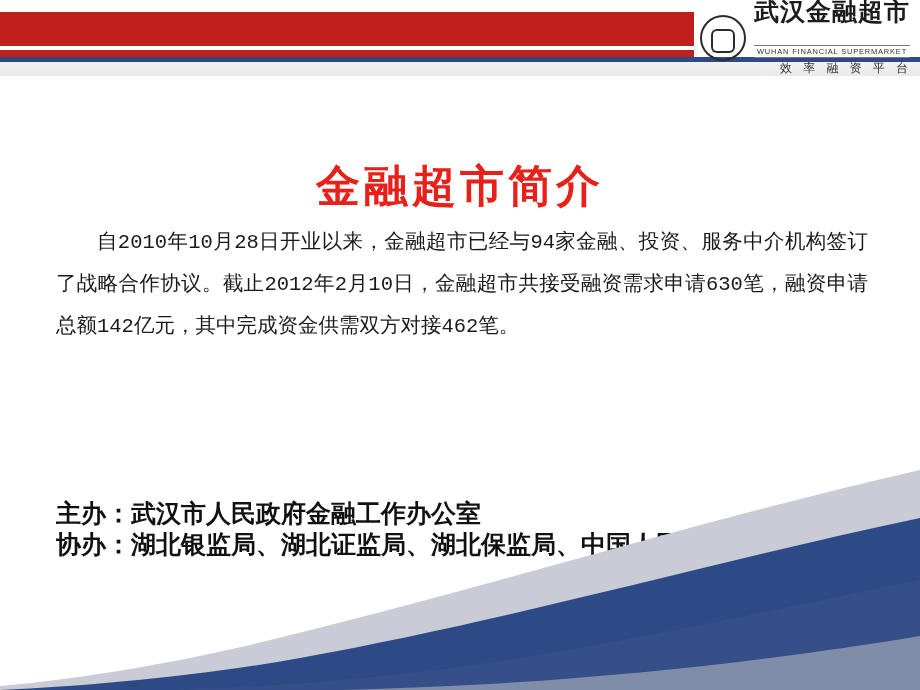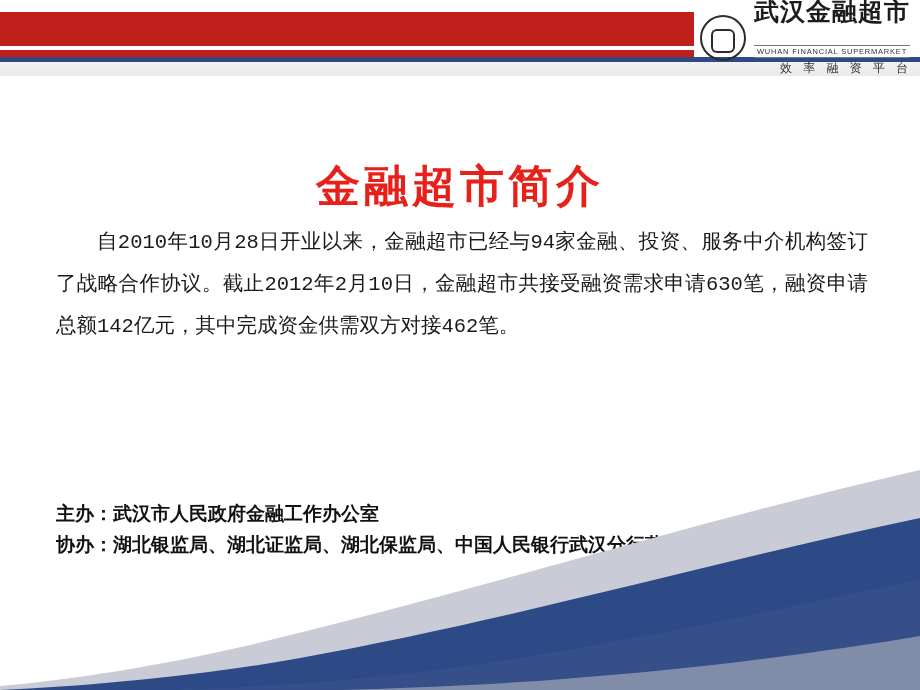--- a/index.html
+++ b/index.html
@@ -167,21 +167,21 @@
     text-indent: 2em;
   }
 
   
   .org-list {
     position: absolute;
     left: 56px;
     top: 498px;
     width: 830px;
     font-family: "DejaVu Sans", sans-serif;
-    font-size: 19px;
+    font-size: 25px;
     font-weight: bold;
     color: #111111;
     line-height: 31px;
   }
   .org-line {
     white-space: nowrap;
   }
 
   
   .bottom-deco {

